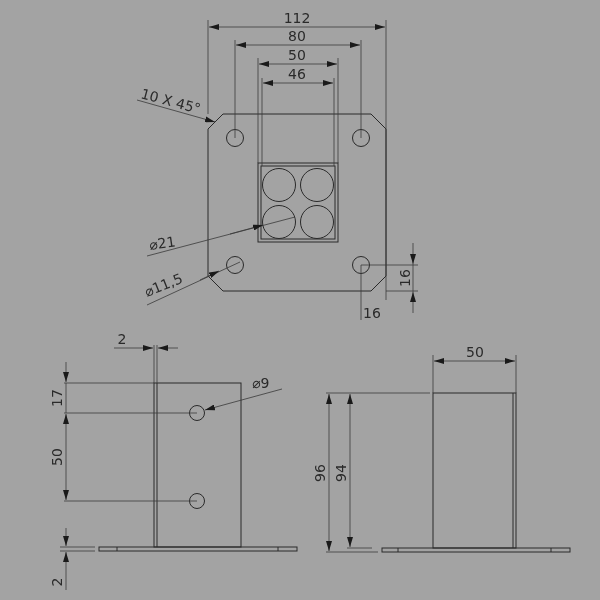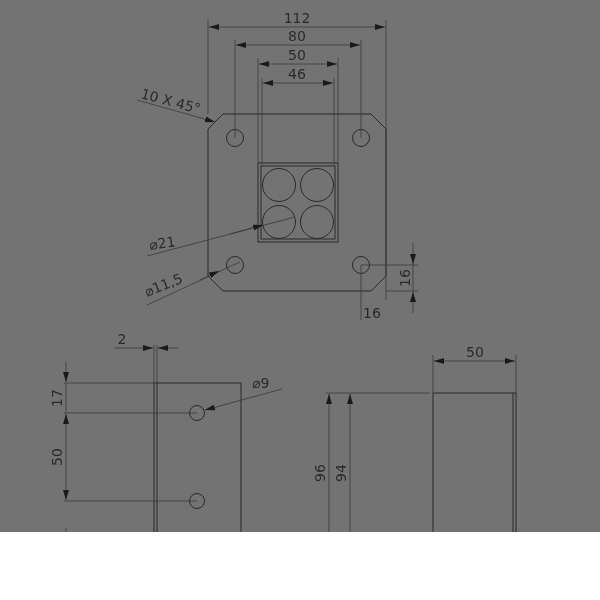--- a/index.html
+++ b/index.html
@@ -1,16 +1,16 @@
 <!DOCTYPE html>
 <html><head>
 <meta charset="utf-8">
 <style>
   html,body{margin:0;padding:0;background:#ffffff;}
-  #canvas{position:relative;width:600px;height:532px;overflow:hidden;background:#737373;}
+  #canvas{position:relative;width:600px;height:600px;overflow:hidden;background:#a3a3a3;}
   svg{position:absolute;left:0;top:0;}
   .ln{stroke:#2a2a2a;stroke-width:1;fill:none;}
   .thin{stroke:#3a3a3a;stroke-width:0.8;fill:none;}
   .arr{fill:#1a1a1a;stroke:none;}
   .dim{font-family:"DejaVu Sans",sans-serif;font-size:14px;fill:#2a2a2a;}
 </style>
 </head>
 <body>
 
 <div id="canvas">

